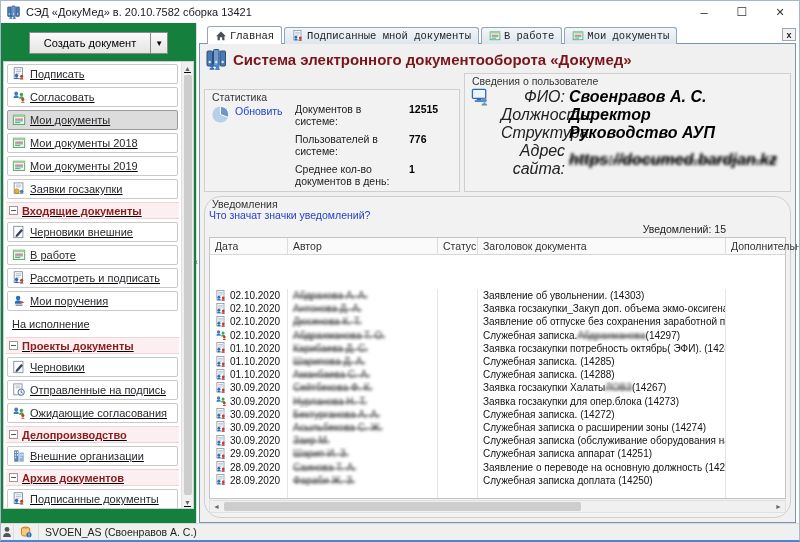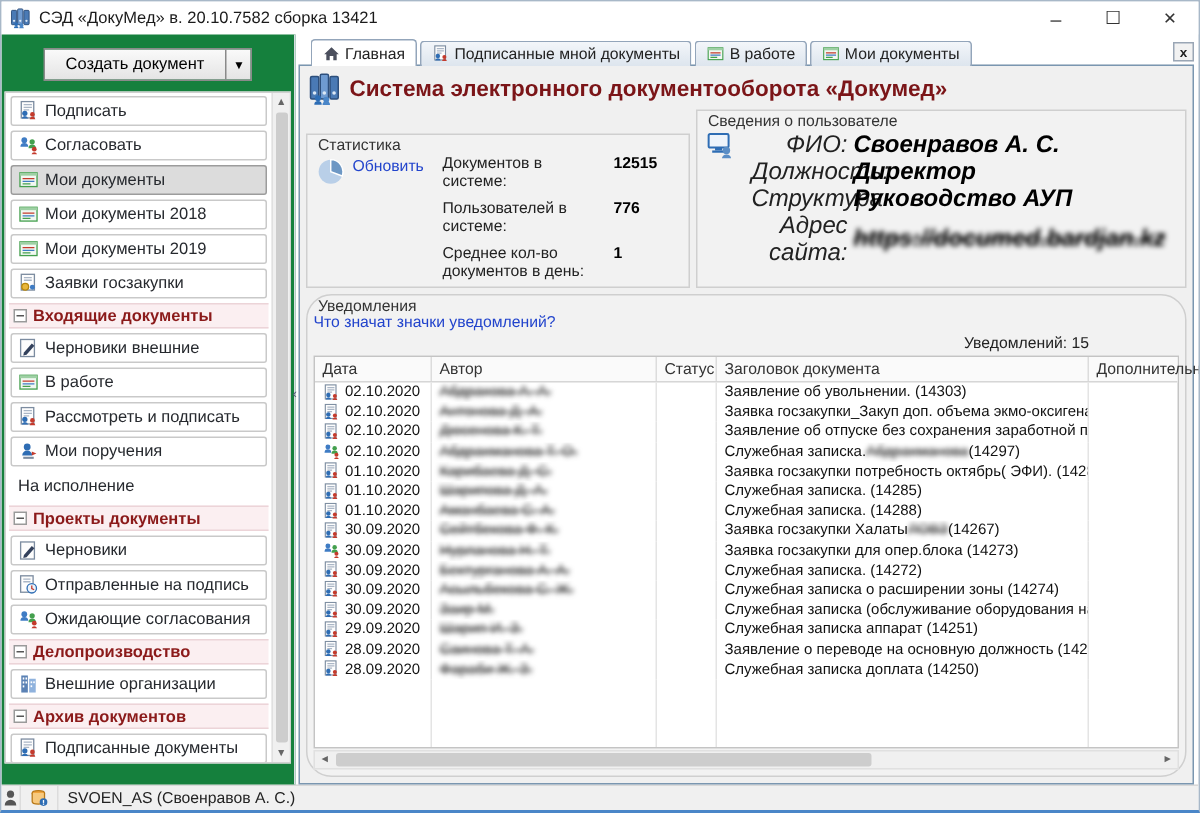--- a/index.html
+++ b/index.html
@@ -15,21 +15,21 @@
 
   .mid { flex:1 1 auto; display:flex; min-height:0; position:relative; }
 
   
   .left { width:196px; flex:0 0 196px; display:flex; flex-direction:column; border-right:1px solid #d8dde3; background:#15803d; }
   .create-row { height:34px; display:flex; align-items:center; justify-content:center; padding-top:6px; flex:0 0 auto; }
   .btn-create { display:flex; height:22px; border:1px solid #8a8a8a; background:linear-gradient(#fafafa,#e4e4e4); font-size:11px; }
   .btn-create .lbl { padding:0 14px; display:flex; align-items:center; }
   .btn-create .dd { width:17px; border-left:1px solid #8a8a8a; display:flex; align-items:center; justify-content:center; font-size:8px; }
   .btn-create .dd::before{ content:"▼"; }
-  .side-wrap { flex:1 1 auto; margin:4px 2px 14px 2px; border:1px solid #d0d0d0; position:relative; overflow:hidden; background:#fff; display:flex; }
+  .side-wrap { flex:1 1 auto; margin:4px 2px 14px 2px; border:1px solid #d0d0d0; position:relative; overflow:hidden; background:#fff; display:flex;text-decoration:underline; }
   .side-list { flex:1 1 auto; overflow:hidden; padding:2px 2px 0 2px; }
   .side-btn { height:20px; margin:0 1px 3px 1px; border:1px solid #c9c9c9; border-radius:2px; background:#fff; display:flex; align-items:center; padding-left:4px; font-size:11px; color:#26292e; white-space:nowrap; overflow:hidden; }
   .side-btn.sel { background:#dcdcdc; border-color:#9c9c9c; }
   .side-btn.plain { border-color:transparent; }
   .side-btn .ico { margin-right:4px; flex:0 0 auto; }
   .side-section { height:17px; margin:0 0 3px 0; background:#fbeff1; border-top:1px solid #ecd4d8; border-bottom:1px solid #ecd4d8; display:flex; align-items:center; padding-left:3px; font-size:11px; font-weight:bold; color:#8b1a1a; white-space:nowrap; }
   .minusbox { width:9px; height:9px; border:1px solid #9a9a9a; background:#fff; margin-right:4px; position:relative; flex:0 0 auto; }
   .minusbox::before { content:""; position:absolute; left:1px; right:1px; top:3px; border-top:1px solid #555; }
   .vscroll { width:12px; flex:0 0 12px; background:#f0f0f0; border-left:1px solid #e0e0e0; display:flex; flex-direction:column; align-items:center; font-size:7px; color:#666; }
   .vscroll .arr { height:12px; display:flex; align-items:center; justify-content:center; width:100%; }
@@ -66,21 +66,21 @@
   .user-grid { display:grid; grid-template-columns:30px 68px 1fr; font-size:16px; row-gap:0; align-items:center;font-style:italic; }
   .user-grid .ul { text-align:right; padding-right:4px; color:#222; }
   .user-grid .uv { font-weight:bold; color:#000; }
   .blurred { filter:blur(1.6px); text-decoration:line-through; color:#3a3a3a; }
   .site-link { font-weight:normal; color:#2244cc; }
 
   .gb-notif { flex:1 1 auto; margin-top:4px; display:flex; flex-direction:column; min-height:0; padding:12px 4px 4px 4px;border-radius:17px; }
   .notif-top { display:flex; flex-direction:column; flex:0 0 auto; }
   .notif-count { text-align:right; font-size:10.5px; color:#222; padding:2px 60px 2px 0; }
 
-  .notif-table { flex:1 1 auto; display:flex; flex-direction:column; border:1px solid #c4c4c4; background:#fff; min-height:0; }
+  .notif-table { flex:1 1 auto; display:flex; flex-direction:column; border:1px solid #c4c4c4; background:#fff; min-height:0;gap:34px; }
   .nt-header { display:flex; flex:0 0 17px; background:#fafafa; border-bottom:1px solid #d6d6d6; font-size:10.5px; color:#333; }
   .nt-header .cell { display:flex; align-items:center; padding-left:5px; border-right:1px solid #dcdcdc; }
   .nt-body { flex:1 1 auto; display:flex; flex-direction:column; overflow:hidden; }
   .nt-row { display:flex; flex:0 0 13.2px; font-size:10px; color:#111; align-items:center; }
   .nt-row .cell { display:flex; align-items:center; height:100%; padding-left:5px; border-right:1px solid #e4e4e4; overflow:hidden; white-space:nowrap; }
   .nt-fill { flex:1 1 auto; display:flex; }
   .nt-fill .cell { border-right:1px solid #e4e4e4; }
   .c-date { width:78px; flex:0 0 78px; }
   .c-author { width:150px; flex:0 0 150px; }
   .c-status { width:40px; flex:0 0 40px; }
@@ -370,21 +370,21 @@
           <span class="thumb"></span>
           <span class="arr">▼</span>
         </div>
       </div>
     </div>
 
     <div class="splitter">‹</div>
 
     <div class="right">
       <div class="tabstrip">
-        <div id="tabs" style="display:flex;align-items:flex-end;">
+        <div id="tabs" style="display:flex;align-items:flex-end;font-family:Liberation Mono, monospace;">
             <div class="tab active">
               <span class="ico">
                 <svg viewBox="0 0 16 16">
                   <path d="M8 2 L14.5 8.2 L12.6 8.2 L12.6 13.5 L9.6 13.5 L9.6 9.8 L6.4 9.8 L6.4 13.5 L3.4 13.5 L3.4 8.2 L1.5 8.2 Z" fill="#4b4f5d"></path>
                 </svg>
               </span>
               <span>Главная</span>
             </div>
             <div class="tab">
               <span class="ico">

